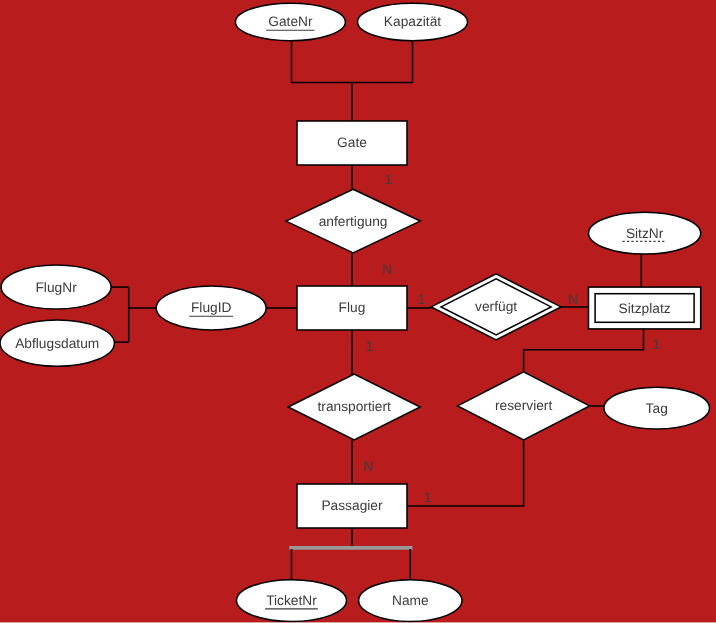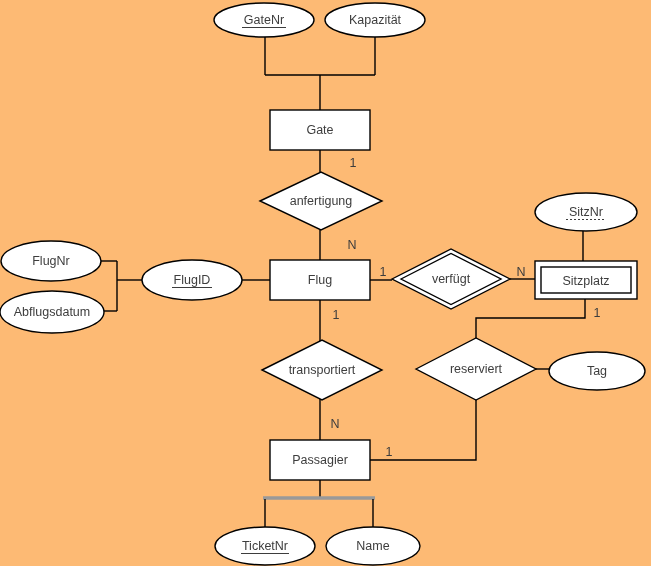--- a/index.html
+++ b/index.html
@@ -1,16 +1,16 @@
 <!DOCTYPE html>
 <html><head>
 <meta charset="utf-8">
 <style>
   html,body{margin:0;padding:0;background:#ffffff;}
-  .canvas-wrap{width:651px;height:566px;position:relative;background:#fdba74;overflow:hidden;}
+  .canvas-wrap{width:651px;height:566px;position:relative;background:#b91c1c;overflow:hidden;}
   svg text{
     font-family:"Liberation Sans", sans-serif;
     font-size:12.5px;
     fill:#3d3d3d;
     text-anchor:middle;
   }
   .shape{fill:#ffffff;stroke:#000000;stroke-width:1.4;}
   .line{stroke:#000000;stroke-width:1.4;fill:none;}
   .muted-line{stroke:#999999;stroke-width:3.5;fill:none;}
   .ul{stroke:#3d3d3d;stroke-width:1.1;}

